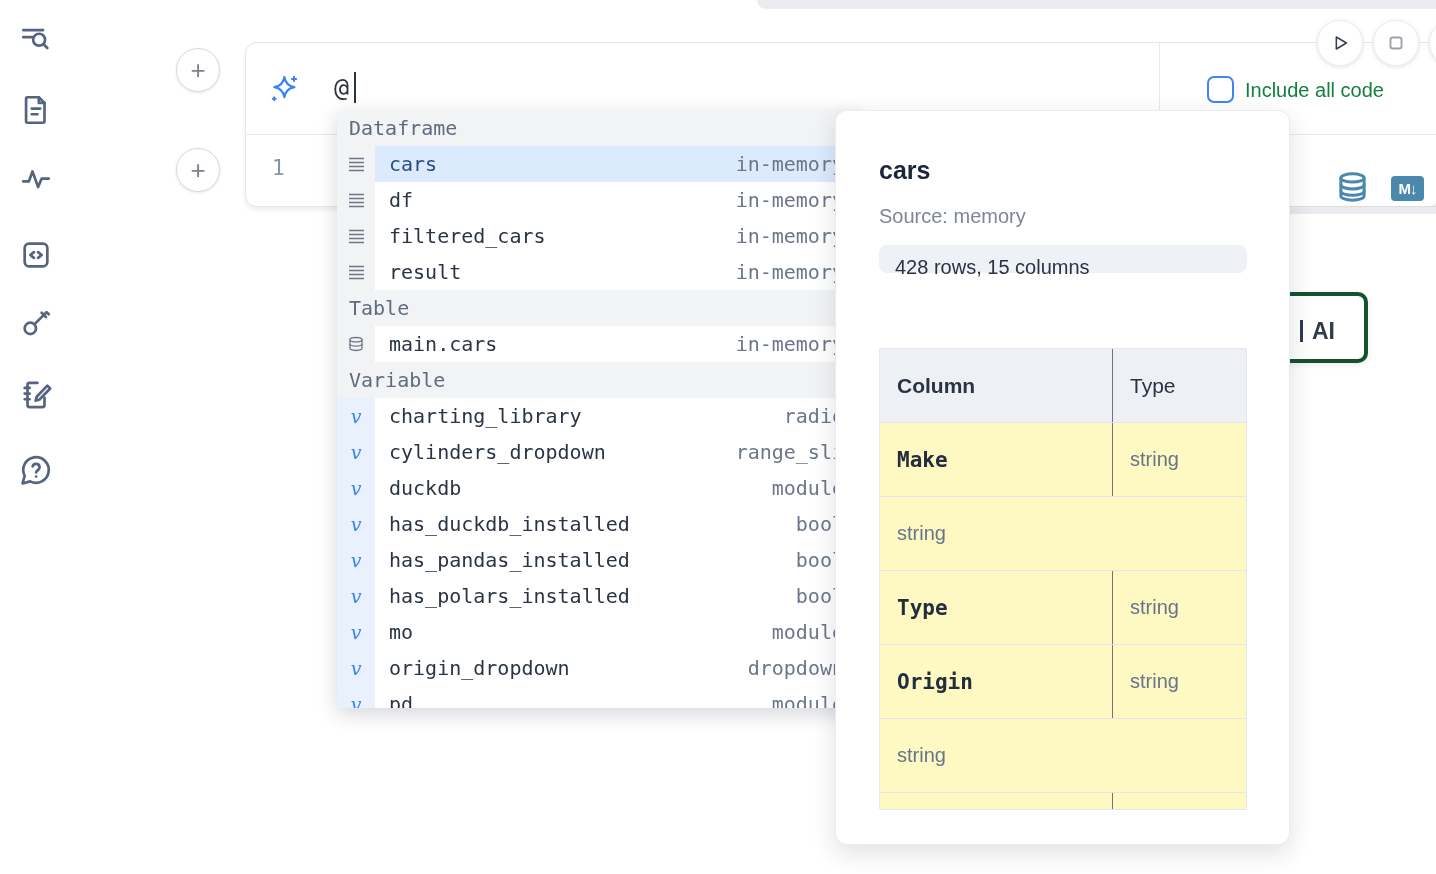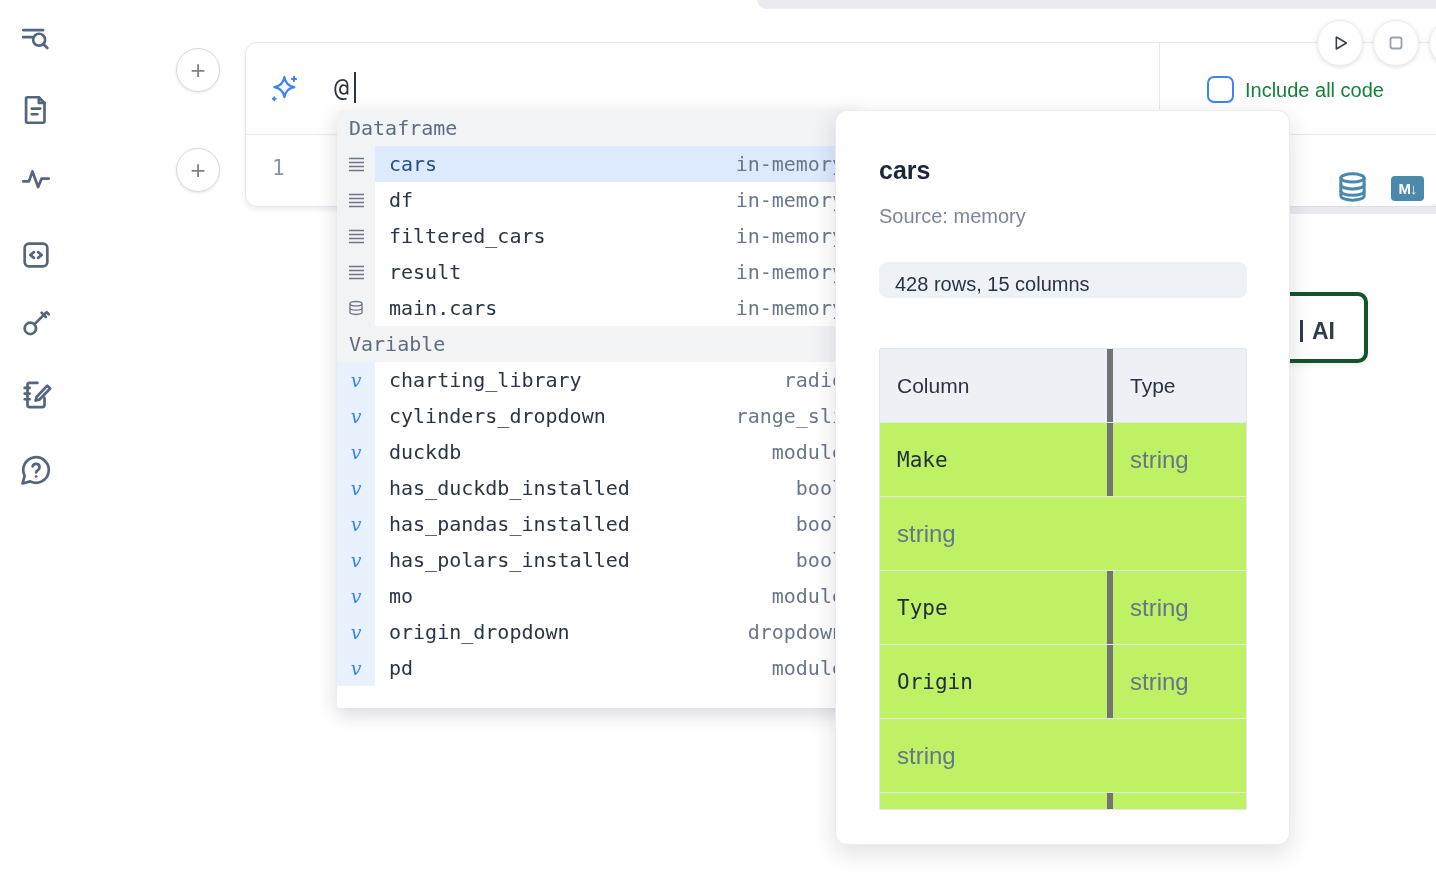--- a/index.html
+++ b/index.html
@@ -79,31 +79,31 @@
   .dd-name { flex:1; padding-left:14px; color:#2a3544; white-space:nowrap; overflow:hidden; }
   .dd-row.selected .dd-name { color:#2b4d80; }
   .dd-type { color:#6a7789; padding-right:16px; white-space:nowrap; }
 
   
   .preview { position:absolute; left:835px; top:110px; width:455px; height:735px; background:#fff;
              border:1px solid #ececf0; border-radius:12px; box-shadow:0 8px 24px rgba(25,35,60,.14);
              z-index:30; }
   .pv-title { position:absolute; left:43px; top:45px; font-size:25px; font-weight:bold; color:#1b2638; }
   .pv-source { position:absolute; left:43px; top:94px; font-size:20px; color:#7b8698; }
-  .pv-badge { position:absolute; left:43px; top:151px; width:368px; height:36px; background:#eef2f7;
+  .pv-badge { position:absolute; left:43px; top:134px; width:368px; height:28px; background:#eef2f7;
               border-radius:8px; font-size:20px; color:#2a3342; line-height:44px; padding-left:16px; }
   .pv-table { position:absolute; left:43px; top:237px; width:368px; height:462px; overflow:hidden;
               border:1px solid #e3e6eb; border-radius:2px; }
-  .pv-tr { display:flex; height:74px; border-bottom:1px solid #e3e6eb; background:#bef264; }
+  .pv-tr { display:flex; height:74px; border-bottom:1px solid #e3e6eb; background:#fef9c3; }
   .pv-tr.head { background:#edf0f5; }
-  .pv-c1 { width:233px; border-right:6px solid #737373; display:flex; align-items:center; padding-left:17px; }
+  .pv-c1 { width:233px; border-right:1px solid #737373; display:flex; align-items:center; padding-left:17px;font-weight:bold; }
   .pv-c2 { flex:1; display:flex; align-items:center; padding-left:17px; }
   .pv-tr.head .pv-c1, .pv-tr.head .pv-c2 { font-size:21px; color:#2a3342; }
   .pv-tr .col-name { font-family:"DejaVu Sans Mono", monospace; font-size:21px; color:#222d3d; }
-  .pv-tr .col-type { font-size:24px; color:#66758a; }
+  .pv-tr .col-type { font-size:20px; color:#66758a; }
 </style>
 </head>
 <body>
 
 <div class="side-icon" style="top:23px">
   <svg viewBox="0 0 24 24">
       <path d="M3 5h14M3 10h6.5"></path>
       <circle cx="14.2" cy="11.8" r="4.2"></circle>
       <path d="M17.3 15 20 17.7"></path>
     </svg>
@@ -231,20 +231,21 @@
   <div class="dd-row">
     <div class="dd-gutter">
       <svg width="17" height="15" viewBox="0 0 17 15" stroke-width="1.6">
           <path d="M1 1.5h15M1 5.5h15M1 9.5h15M1 13.5h15"></path>
         </svg>
     </div>
     <div class="dd-name">result</div>
     <div class="dd-type">in-memory</div>
   </div>
 
+  <div class="dd-header">Table</div>
 
   <div class="dd-row">
     <div class="dd-gutter">
       <svg width="16" height="16" viewBox="0 0 24 24" stroke="#6f7582" stroke-width="2">
           <ellipse cx="12" cy="5.5" rx="9" ry="3.2"></ellipse>
           <path d="M3 5.5v13a9 3.2 0 0 0 18 0v-13"></path>
           <path d="M3 12a9 3.2 0 0 0 18 0"></path>
         </svg>
     </div>
     <div class="dd-name">main.cars</div>

